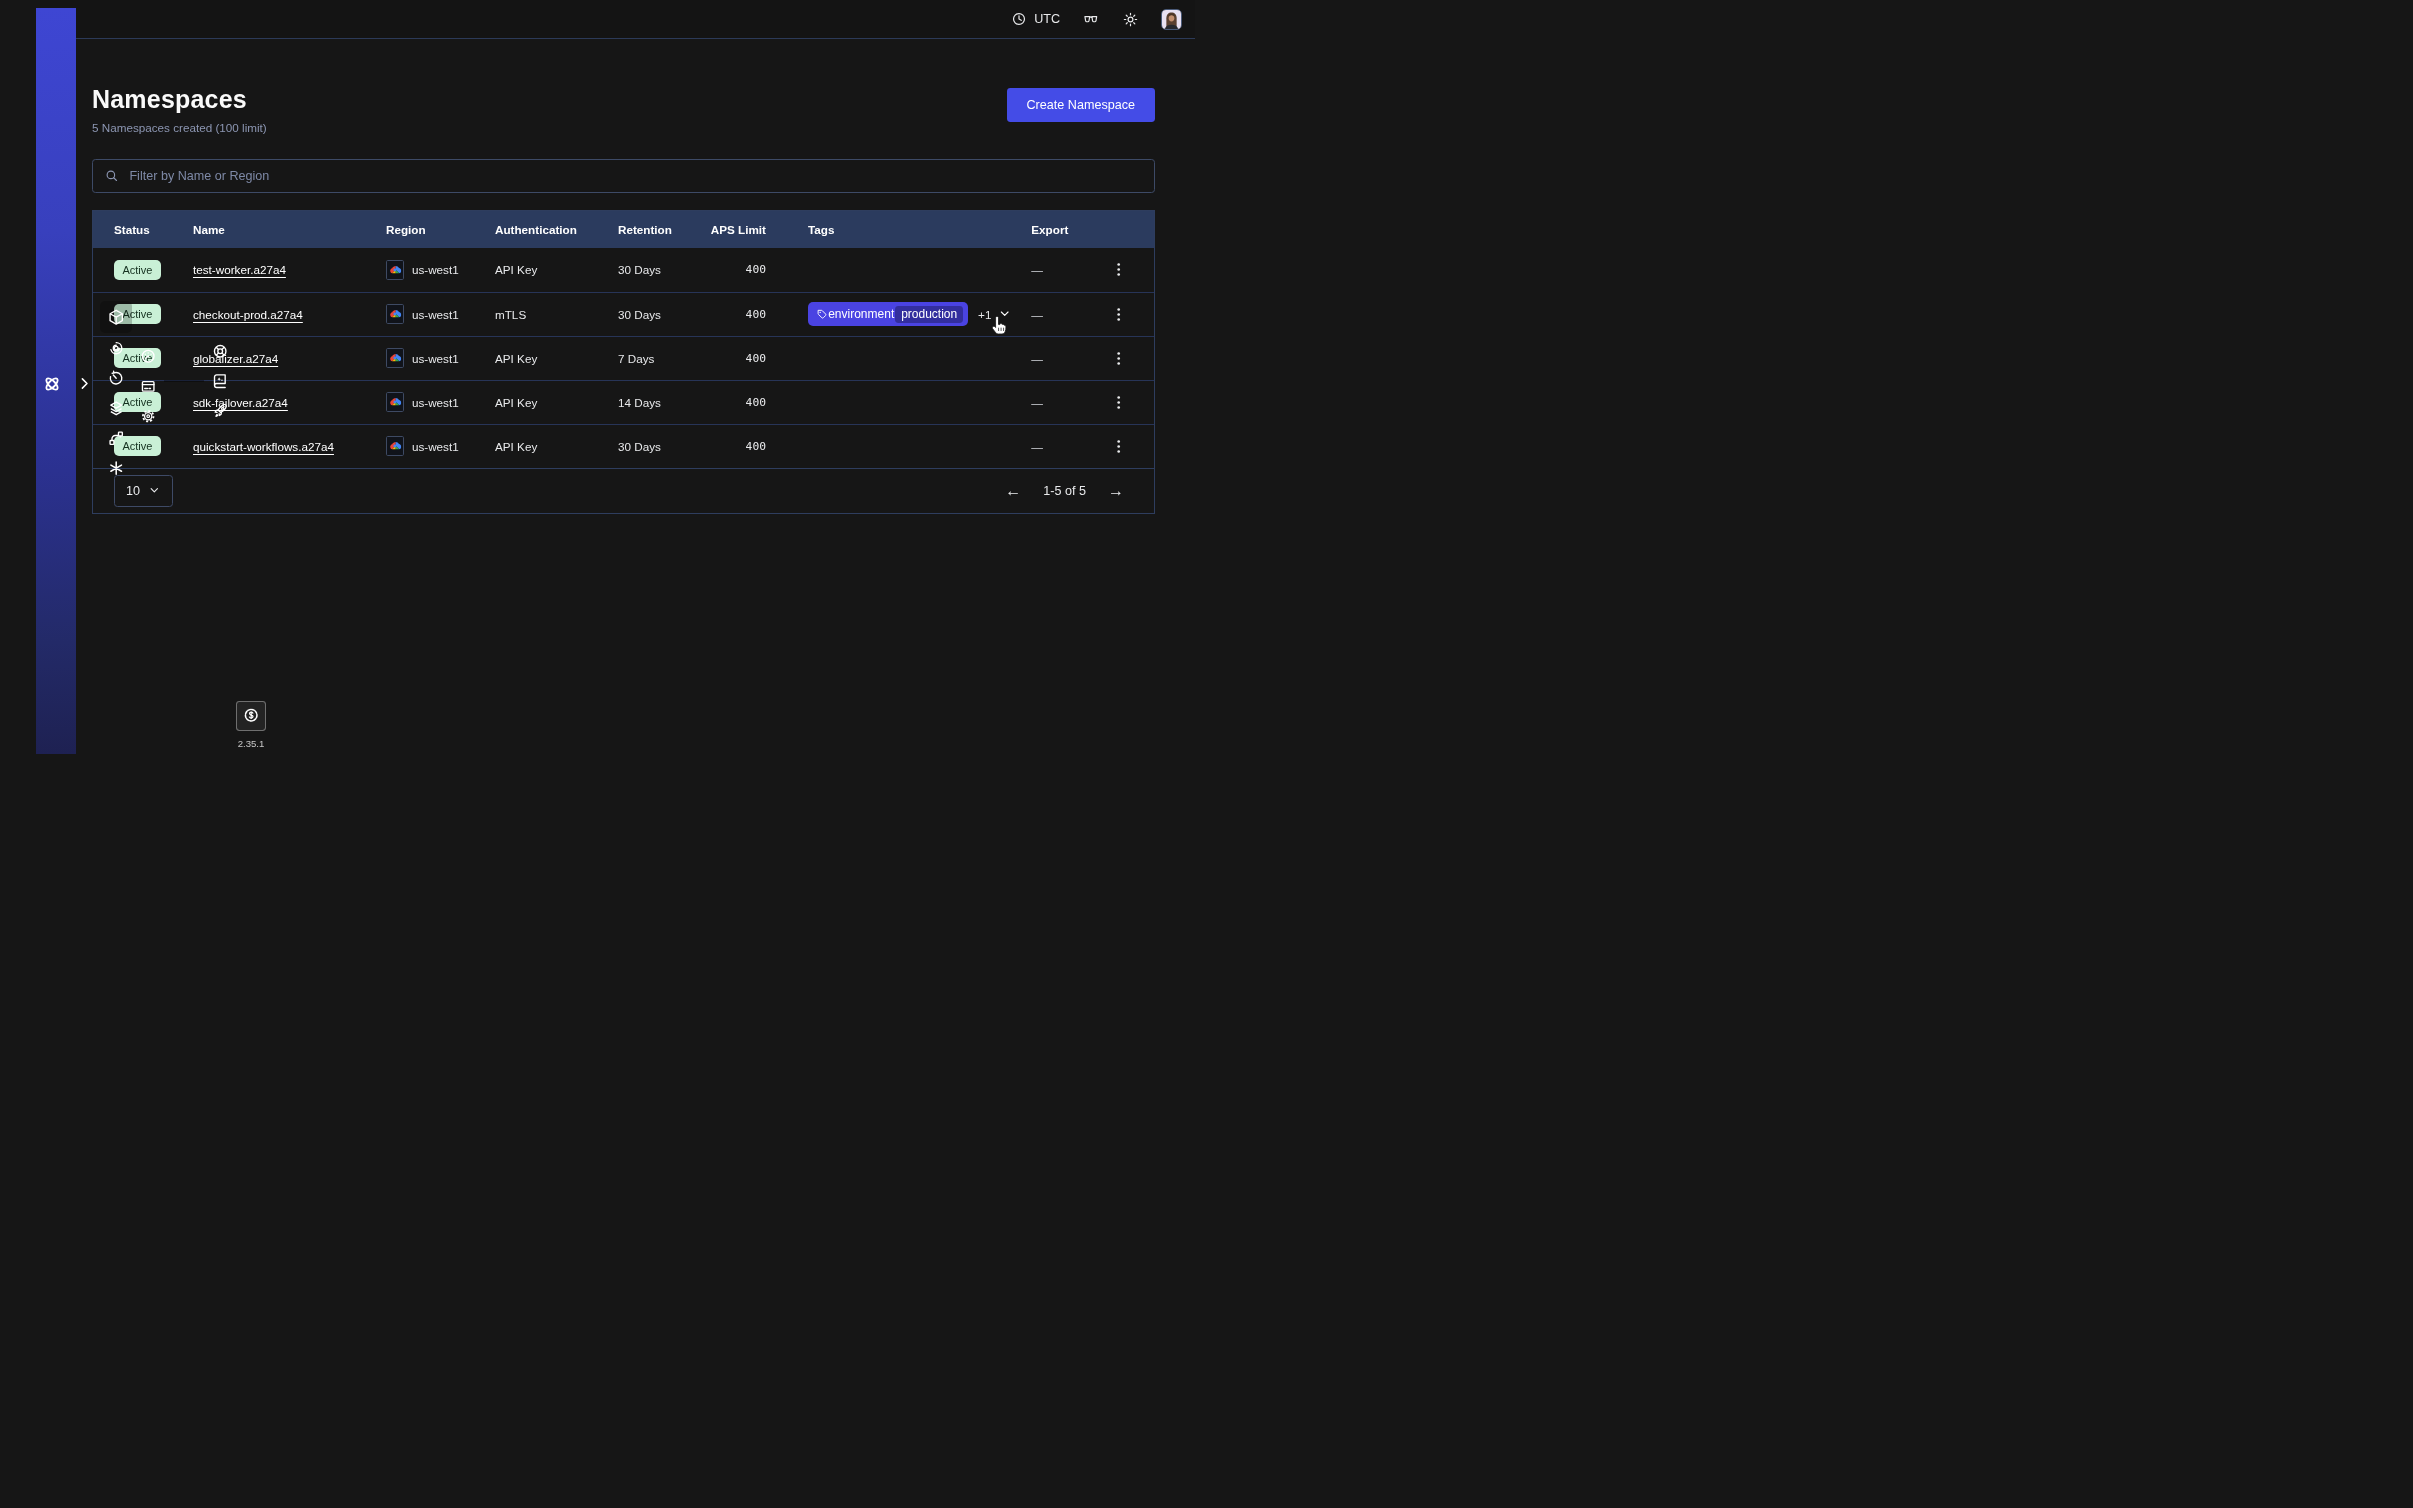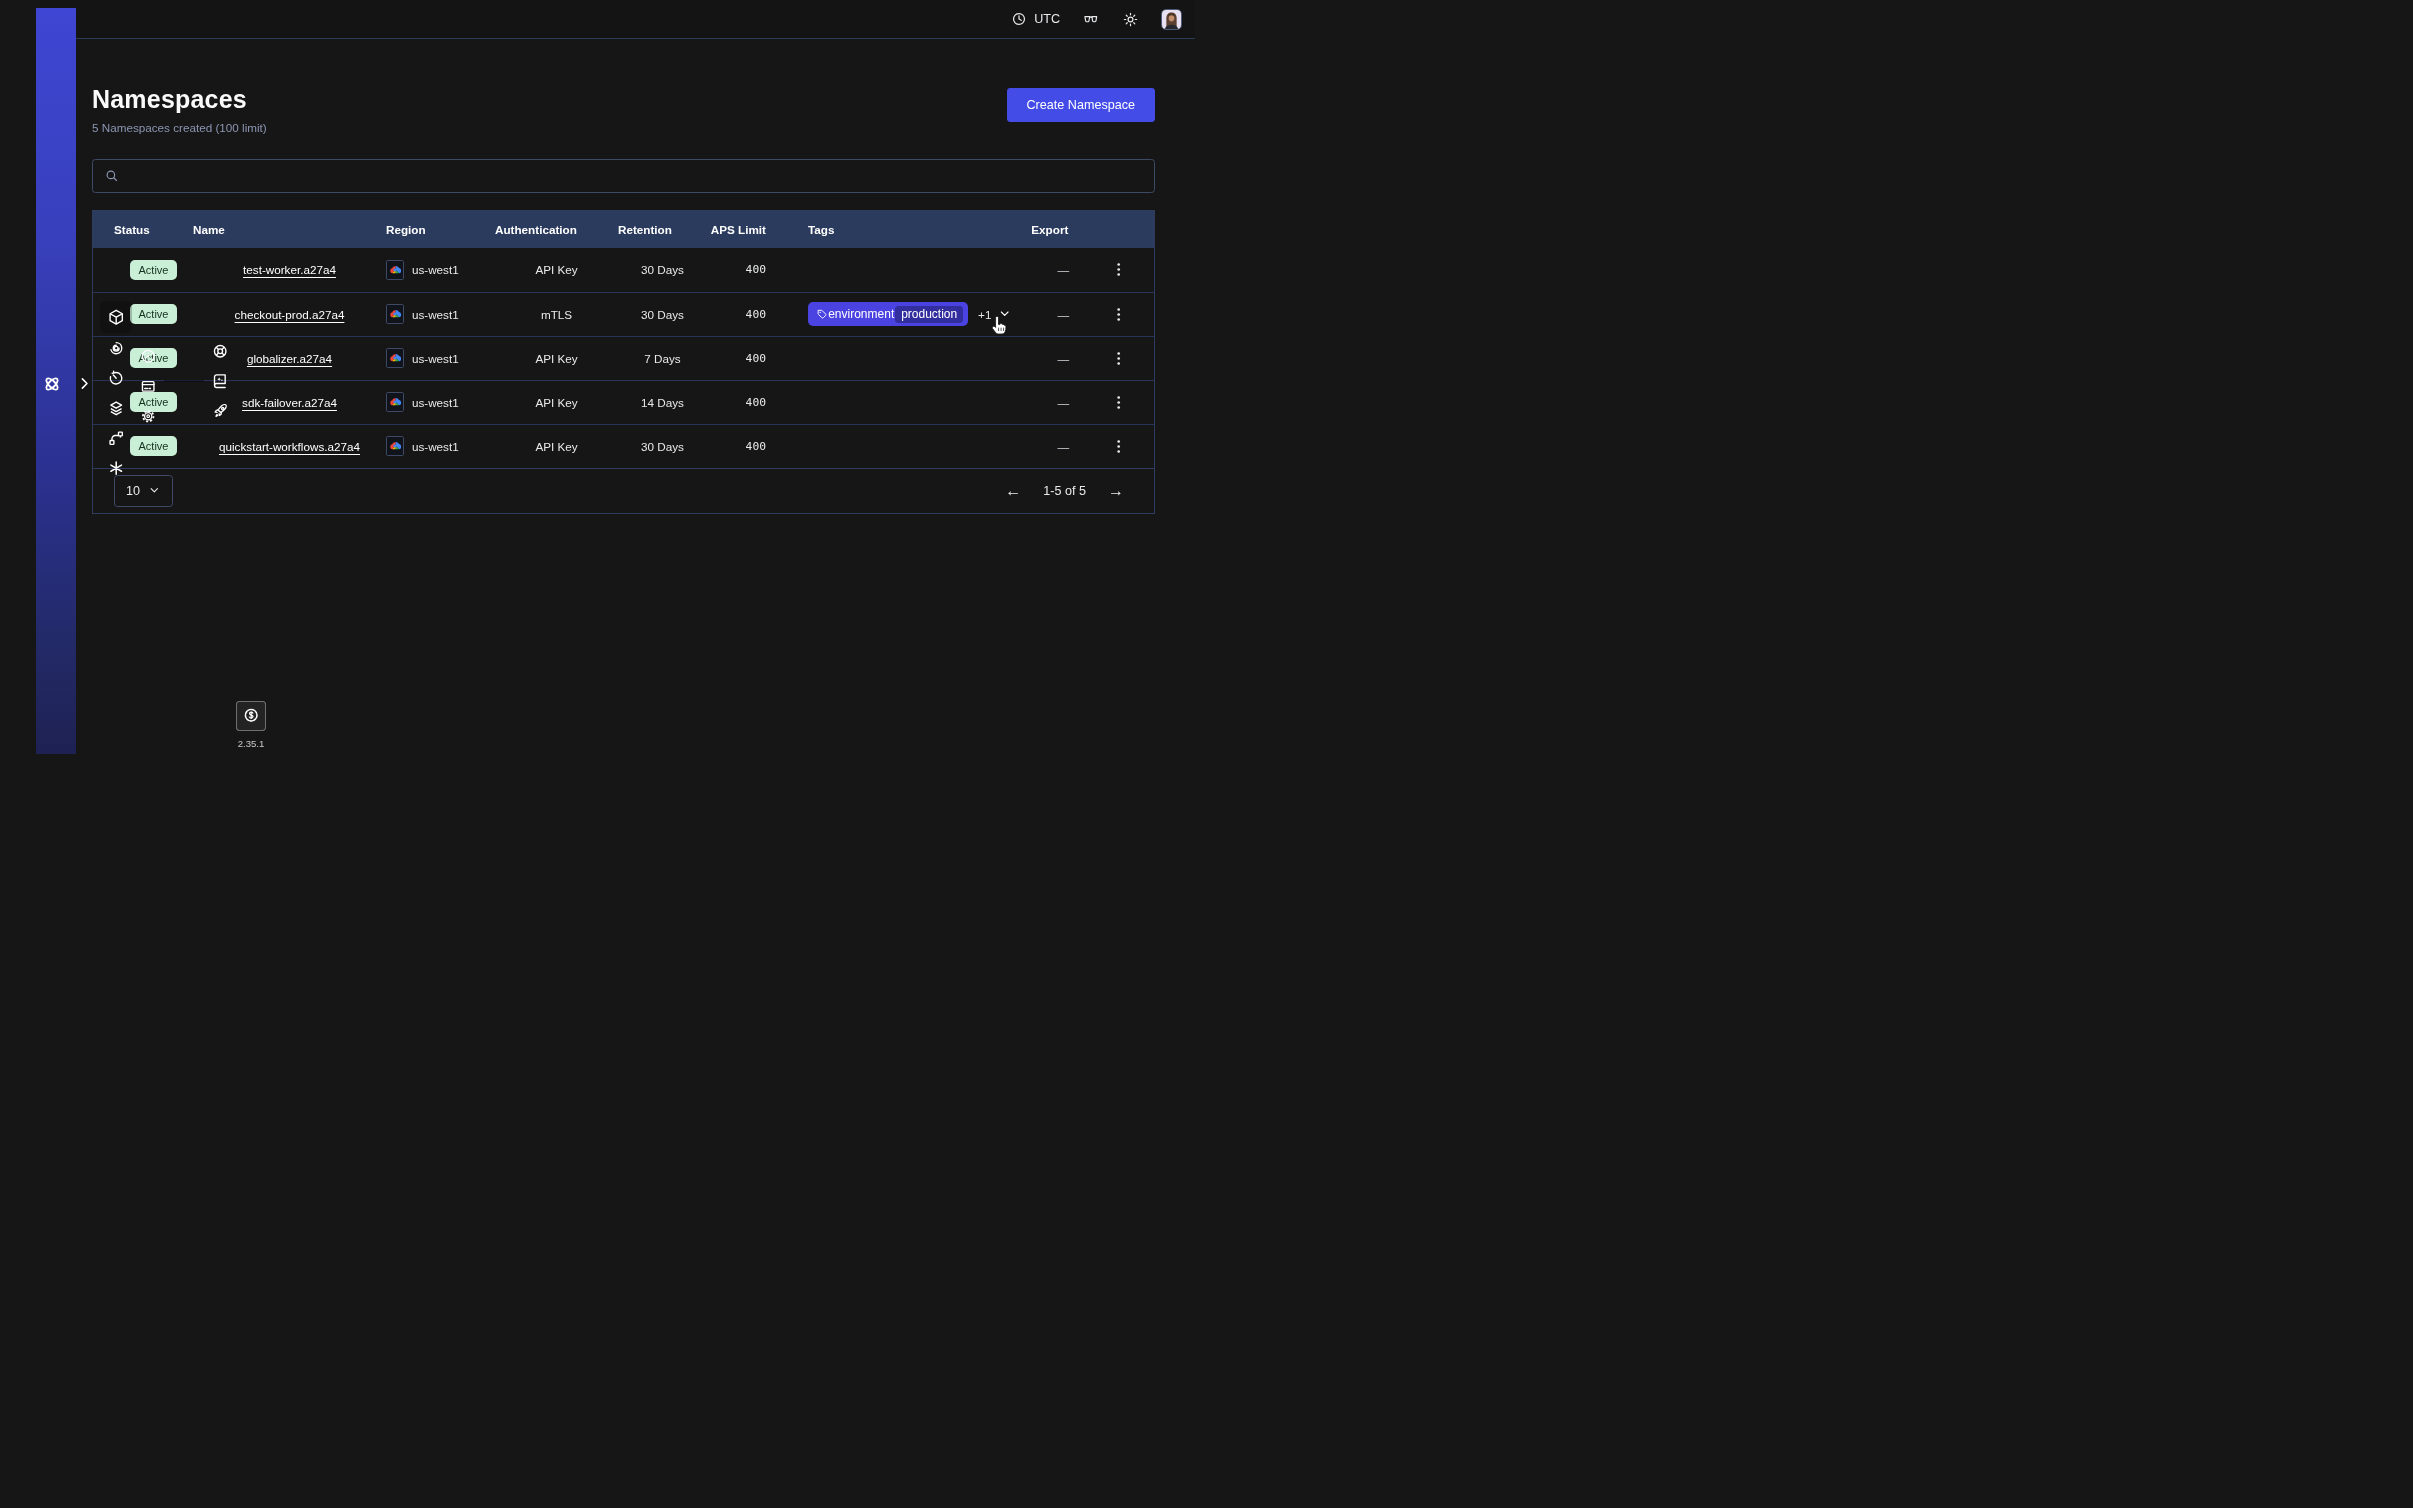--- a/index.html
+++ b/index.html
@@ -82,21 +82,21 @@
     grid-template-columns: 79px 193px 109px 123px 89px 59px minmax(0,1fr) 74px 47px;
     align-items:center;
     padding-left:21px; padding-right:11.7px;
   }
   .thead { height:37px; background: var(--table-header-bg,#2b3b5e); font-size:11.7px; font-weight:700; color:#fff; }
   .th { white-space:nowrap; }
   .th-aps { text-align:right; }
   .th-export { padding-left:10px; }
   .row { height:44px; font-size:11.7px; border-top:0.8px solid #273457; }
   .row:first-child { border-top:none; }
-  .cell { white-space:nowrap;text-align:center; }
+  .cell { white-space:nowrap; }
 
   .badge {
     display:inline-block; background: var(--status-active-bg,#c9f0d6); color:var(--status-active-text,#14301f);
     font-size:11px; padding:4.2px 8.4px; border-radius:5px; font-weight:400;
   }
   .ns-link { color:#fff; text-decoration:underline; text-underline-offset:3.4px; text-decoration-thickness:0.8px; cursor:pointer; }
   .region-cell { display:flex; align-items:center; gap:7.5px; }
   .gcp-box {
     width:18.4px; height:20px; border:0.8px solid #3e4a63; border-radius:1.7px;
     display:flex; align-items:center; justify-content:center; background:#10131a;
@@ -294,20 +294,21 @@
       <p class="page-subtitle">5 Namespaces created (100 limit)</p>
     </div>
     <button class="create-btn">Create Namespace</button>
   </div>
 
   <div class="filter-box">
     <svg width="15" height="15" viewBox="0 0 24 24" fill="none" stroke="#8c96b2" stroke-width="1.8" stroke-linecap="round">
       <circle cx="11" cy="11" r="6"></circle>
         <path d="M15.6 15.6 20 20"></path>
     </svg>
+    <input type="text" placeholder="Filter by Name or Region" style="">
   </div>
 
   <section class="table-wrap">
     <div class="grid thead">
       <div class="th">Status</div>
       <div class="th">Name</div>
       <div class="th">Region</div>
       <div class="th">Authentication</div>
       <div class="th">Retention</div>
       <div class="th th-aps">APS Limit</div>

